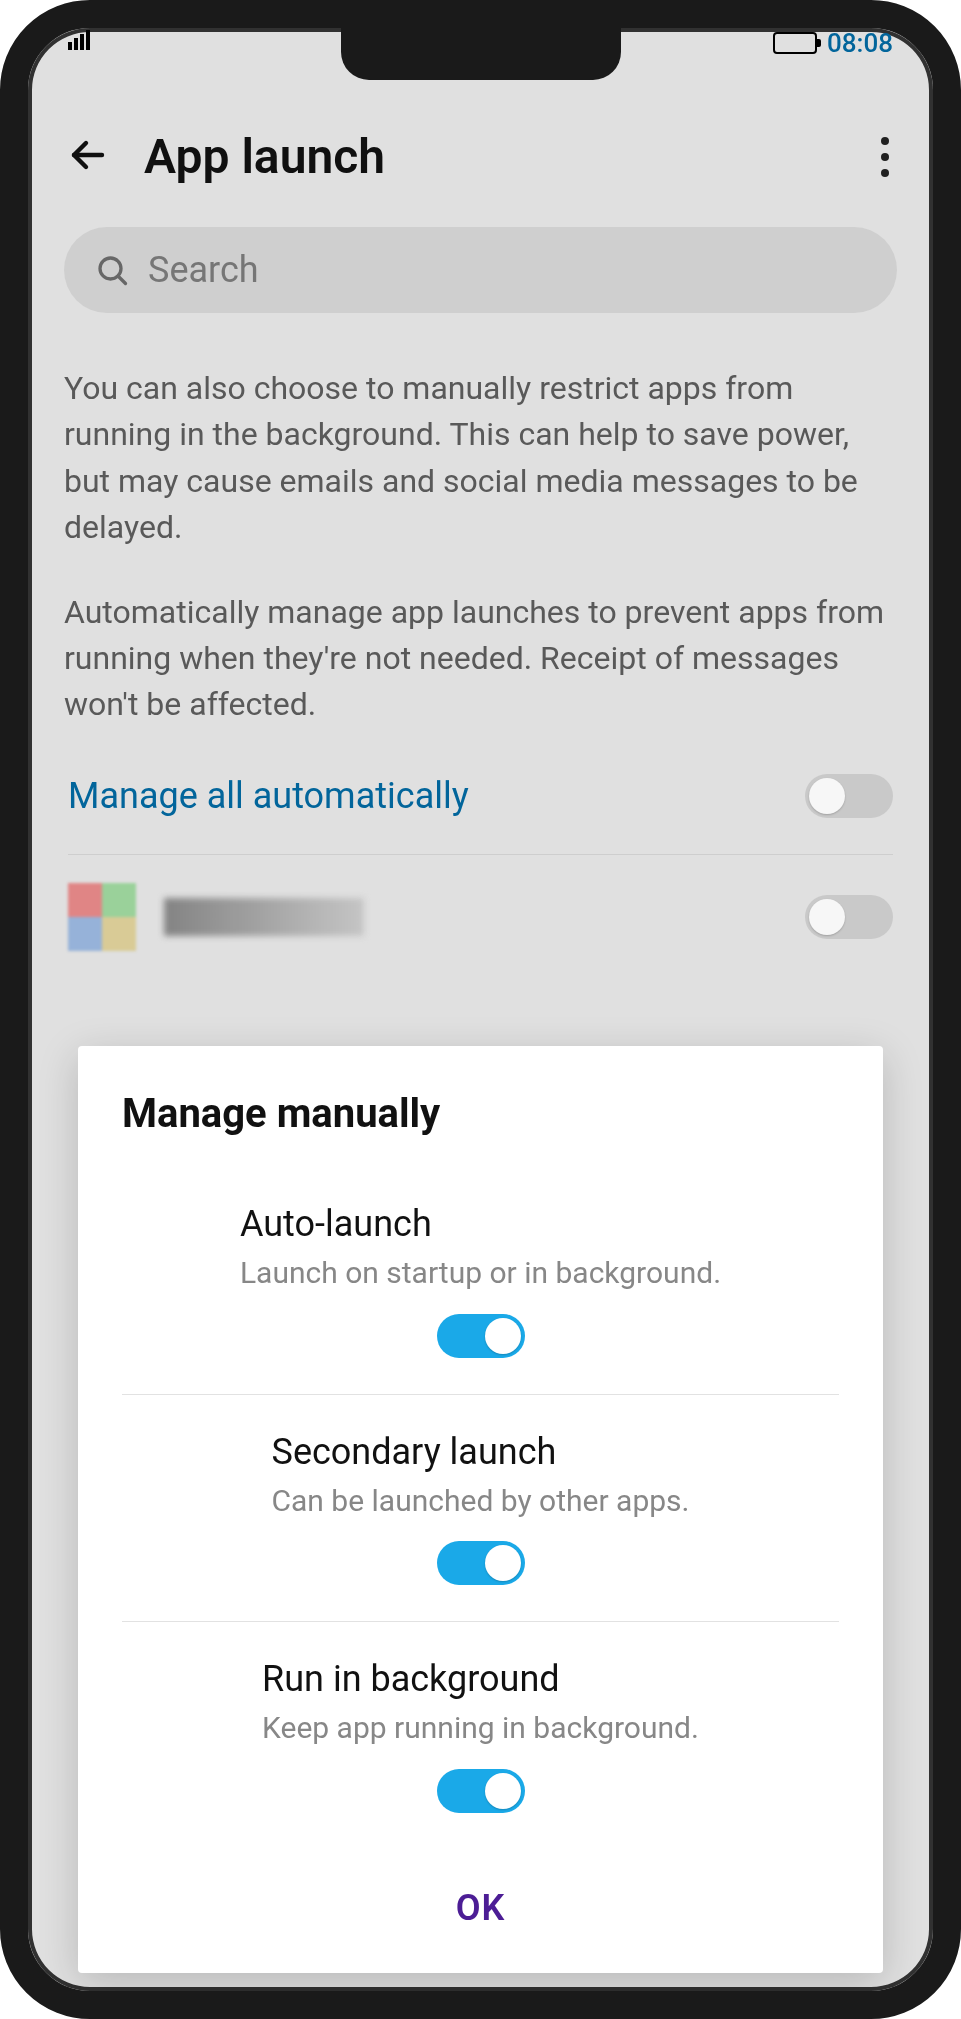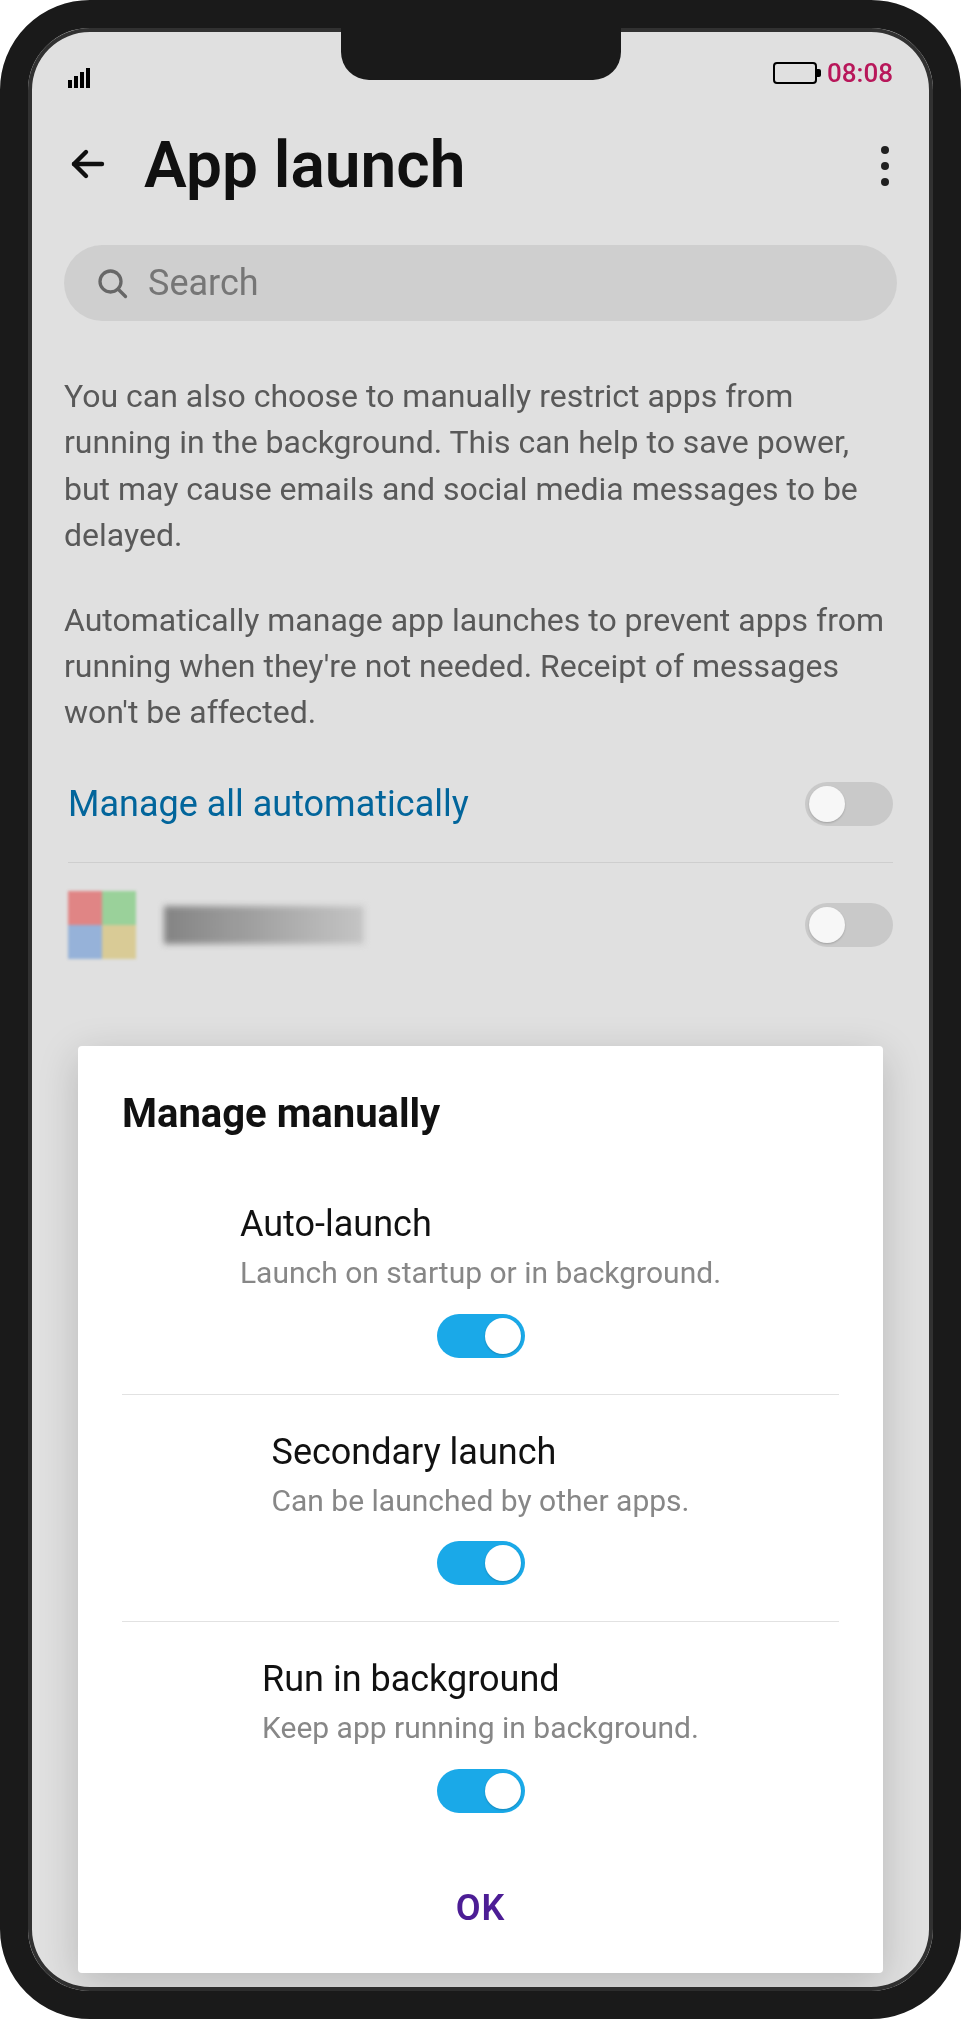--- a/index.html
+++ b/index.html
@@ -30,25 +30,25 @@
     background: #1a1a1a;
     border-bottom-left-radius: 28px;
     border-bottom-right-radius: 28px;
     z-index: 100;
   }
   .status-bar {
     position: relative;
     height: 60px;
     display: flex;
     justify-content: space-between;
-    align-items: flex-end;
+    align-items: flex-start;
     padding: 0 40px;
     font-size: 26px;
     font-weight: 500;
-    color: #be185d;
+    color: #0369a1;
   }
   .status-left { display: flex; align-items: center; gap: 8px; }
   .signal-icon {
     display: inline-flex;
     align-items: flex-end;
     gap: 2px;
     height: 22px;
   }
   .signal-icon span {
     width: 4px;
@@ -74,37 +74,37 @@
   }
   .battery-fill { background:#000; width:100%; height:100%; border-radius:1px;}
   .app-header {
     display: flex;
     align-items: center;
     padding: 40px 36px 30px 36px;
     gap: 32px;
   }
   .back-arrow svg { width: 48px; height: 48px; }
   .app-title {
-    font-size: 64px;
+    font-size: 48px;
     font-weight: 600;
     color: #111;
     flex: 1;
   }
   .kebab {
     display: flex;
     flex-direction: column;
     gap: 8px;
     padding: 8px;
   }
   .kebab span { width: 8px; height: 8px; border-radius: 50%; background: #222; }
   .search-pill {
     margin: 12px 36px;
     background: #d6d6d6;
     border-radius: 50px;
-    height: 76px;
+    height: 86px;
     display: flex;
     align-items: center;
     padding: 0 30px;
     gap: 18px;
   }
   .search-pill svg { width: 36px; height: 36px; stroke:#6b6b6b; }
   .search-placeholder { font-size: 36px; color: #7a7a7a; }
   .desc-block {
     padding: 40px 36px 10px 36px;
     font-size: 32px;

